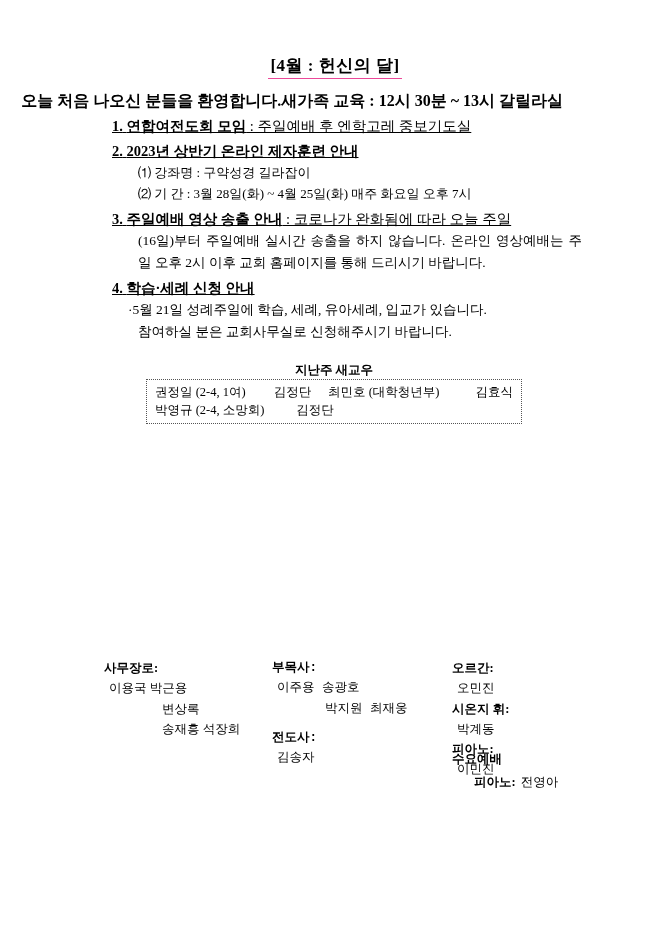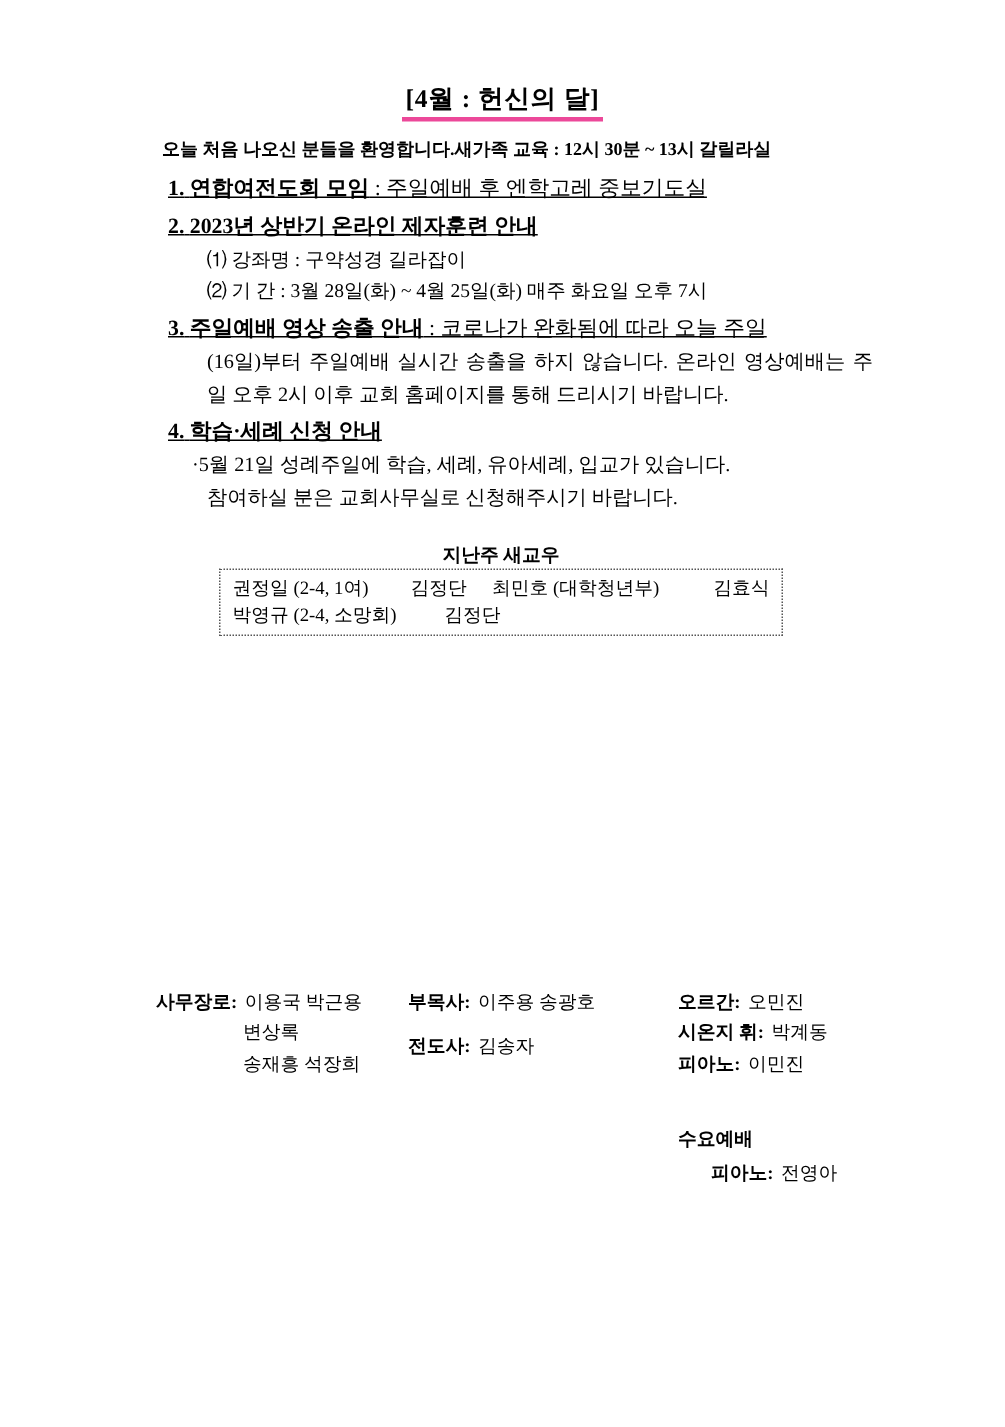--- a/index.html
+++ b/index.html
@@ -27,34 +27,34 @@
     top: 54px;
     left: 0;
     width: 670px;
     text-align: center;
   }
   .title {
     display: inline-block;
     font-size: 17px;
     font-weight: bold;
     letter-spacing: 0.5px;
-    border-bottom: 3px solid #ec4899;
+    border-bottom: 1px solid #ec4899;
     padding: 0 2px 1px 2px;
   }
 
   
   .subline {
     position: absolute;
     top: 91px;
     left: 108px;
     width: 455px;
-    font-size: 12px;
+    font-size: 16px;
     font-weight: bold;
     display: flex;
-    justify-content: flex-start;
+    justify-content: flex-end;
   }
   .subline .left { white-space: nowrap; }
   .subline .right { white-space: nowrap; }
 
   
   .notices {
     position: absolute;
     top: 115px;
     left: 112px;
     width: 470px;
@@ -136,27 +136,28 @@
     top: 658px;
     left: 0;
     width: 670px;
     height: 160px;
     font-size: 12.5px;
   }
   .col {
     position: absolute;
   }
   .col-office { left: 104px; top: 0; width: 170px; }
-  .col-pastor { left: 272px; top: 0; width: 180px; }
+  .col-pastor { left: 272px; top: 0; width: 180px; font-family: Liberation Mono, monospace; }
   .col-zion   { left: 452px; top: 0; width: 170px; }
 
   .frow {
     display: flex;
     line-height: 1.62;
     white-space: nowrap;
+    flex-direction: column;
   }
   .flabel {
     font-weight: bold;
     white-space: nowrap;
   }
   .fvals {
     padding-left: 5px;
     white-space: nowrap;
   }
   .findent {
@@ -266,20 +267,21 @@
       </div>
       <div class="findent">변상록</div>
       <div class="findent">송재흥 석장희</div>
     </div>
 
     <div class="col col-pastor">
       <div class="frow">
         <span class="flabel">부목사:</span>
         <span class="fvals">이주용 송광호</span>
       </div>
+      <div class="findent-p">박지원 최재웅</div>
       <div class="gap"></div>
       <div class="frow">
         <span class="flabel">전도사:</span>
         <span class="fvals">김송자</span>
       </div>
     </div>
 
     <div class="col col-zion">
       <div class="frow">
         <span class="flabel">오르간:</span>

